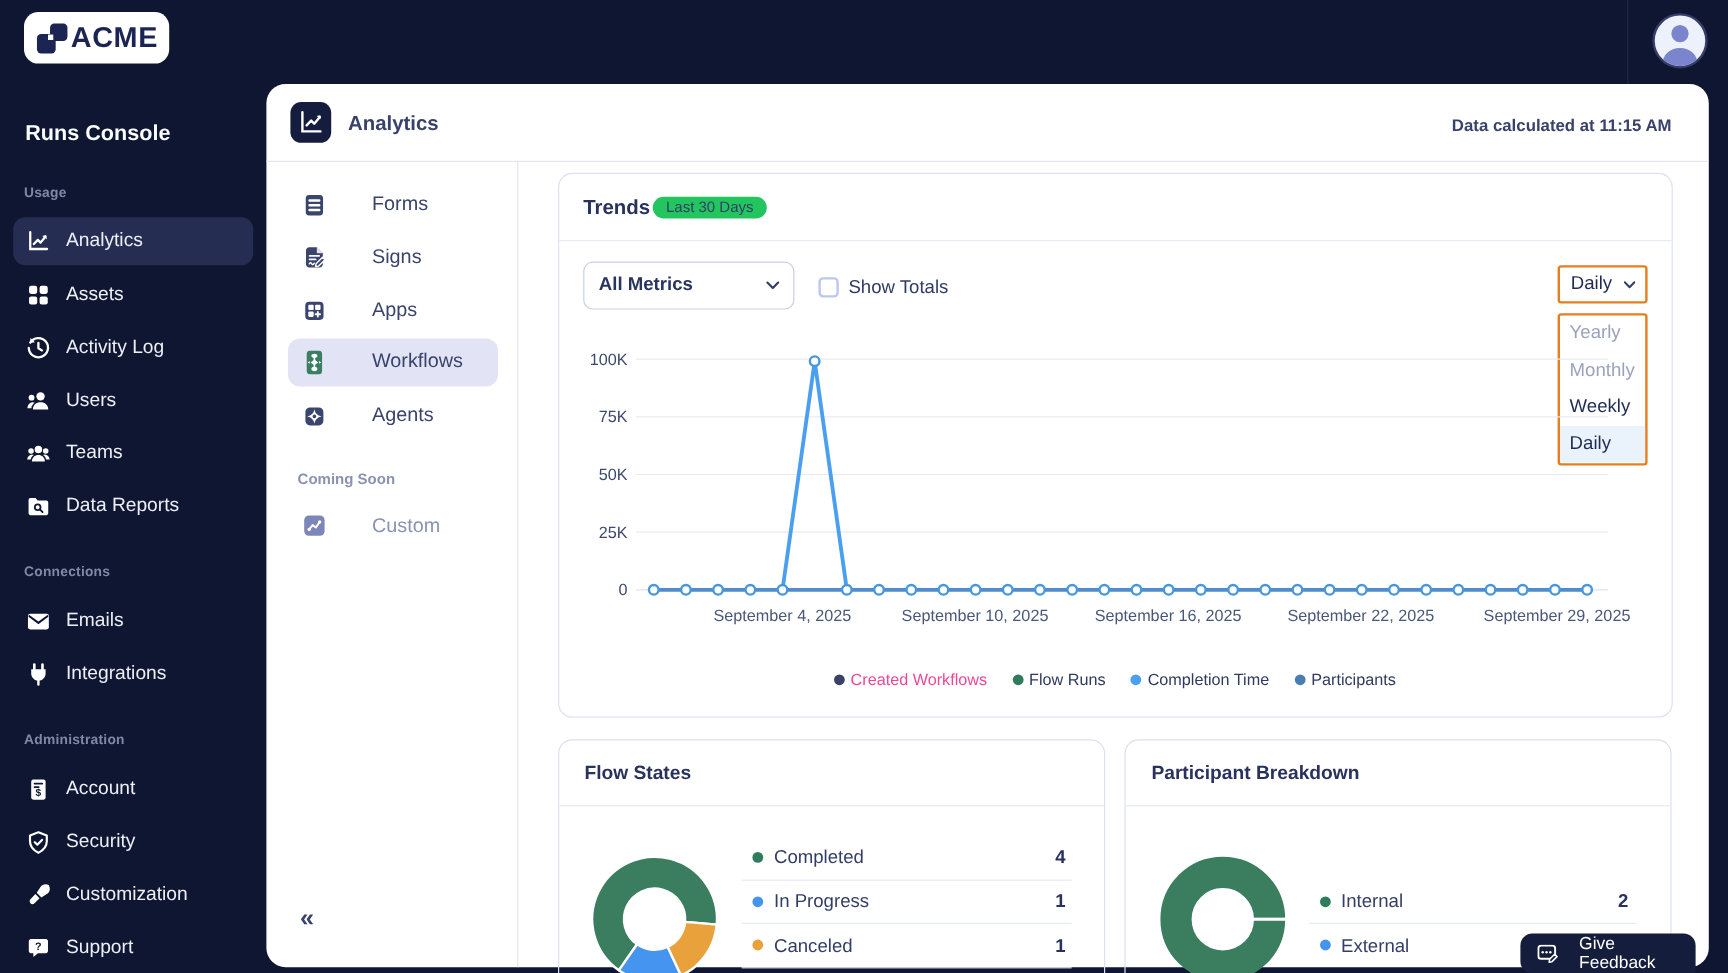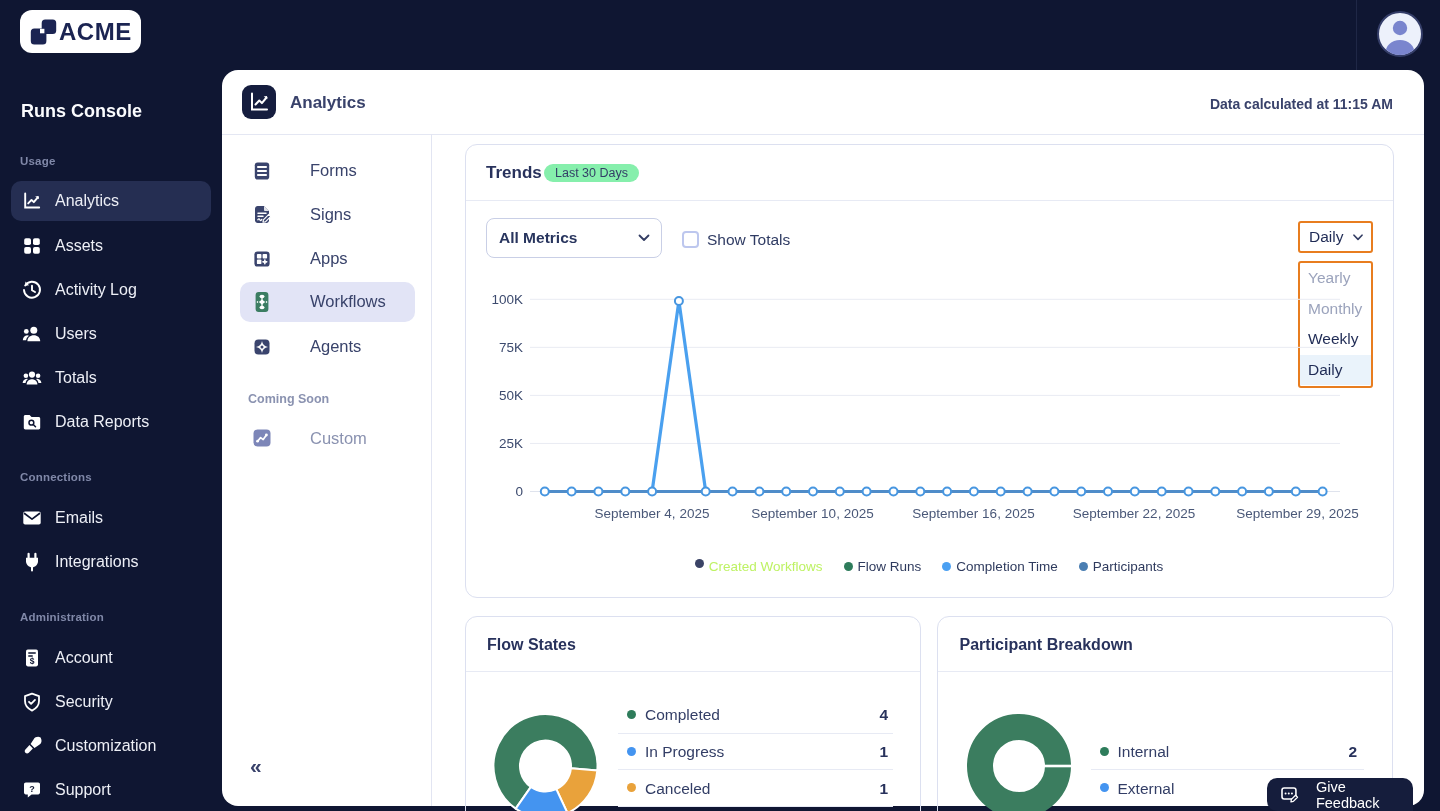--- a/index.html
+++ b/index.html
@@ -77,21 +77,21 @@
   </div>
 
   <div class="abs srow" style="top:288px;">
     <svg class="sic" width="20" height="20" viewBox="0 0 20 20">
       <circle cx="10" cy="6.6" r="3.1" fill="#fff"></circle>
       <circle cx="3.9" cy="7.8" r="2.3" fill="#fff"></circle>
       <circle cx="16.1" cy="7.8" r="2.3" fill="#fff"></circle>
       <path d="M4.6 16.6c0-3.3 2.4-5.4 5.4-5.4s5.4 2.1 5.4 5.4z" fill="#fff"></path>
       <path d="M0.6 15c.3-2.6 1.9-4.1 4-4.3 1 .1 1.5.4 1.5.4-1.6 1-2.3 2.4-2.5 3.9zM19.4 15c-.3-2.6-1.9-4.1-4-4.3-1 .1-1.5.4-1.5.4 1.6 1 2.3 2.4 2.5 3.9z" fill="#fff"></path>
     </svg>
-    <span class="stxt">Totals</span>
+    <span class="stxt">Teams</span>
   </div>
 
   <div class="abs srow" style="top:332px;">
     <svg class="sic" width="20" height="20" viewBox="0 0 20 20">
       <path d="M1.8 4.6c0-.9.7-1.6 1.6-1.6h4.2l1.9 2h7.1c.9 0 1.6.7 1.6 1.6v9.2c0 .9-.7 1.6-1.6 1.6H3.4c-.9 0-1.6-.7-1.6-1.6z" fill="#fff"></path>
       <circle cx="9.4" cy="10.7" r="2.4" fill="none" stroke="#0f1632" stroke-width="1.5"></circle>
       <path d="M11.2 12.5l2.3 2.3" stroke="#0f1632" stroke-width="1.5" stroke-linecap="round"></path>
     </svg>
     <span class="stxt">Data Reports</span>
   </div>
@@ -221,21 +221,21 @@
       <circle cx="14.4" cy="7" r="1.4" fill="#fff"></circle>
     </svg>
     <span class="itxt" style="color:#8a92b0;">Custom</span>
   </div>
   <div class="abs" style="left:28px; top:684px; font-size:21px; font-weight:bold; color:#39426b;">«</div>
 
 </div>
 
 <div class="abs" style="left:464.5px; top:144.3px; width:929px; height:453.6px; border:1px solid #dce0f0; border-radius:12px;"></div>
 <div class="abs" style="left:486px; top:163px; font-size:17px; font-weight:bold; color:#28325c;">Trends</div>
-<div class="abs" style="left:544px; top:164px; height:18px; line-height:18px; padding:0 11px; border-radius:9px; background:#86efac; font-size:12.5px; color:#333e66;">Last 30 Days</div>
+<div class="abs" style="left:544px; top:164px; height:18px; line-height:18px; padding:0 11px; border-radius:9px; background:#22c55e; font-size:12.5px; color:#333e66;">Last 30 Days</div>
 <div class="abs" style="left:465.5px; top:199.5px; width:927px; height:1px; background:#e7eaf4;"></div>
 
 <div class="abs" style="left:486px; top:218px; width:176px; height:40px; border:1.5px solid #c9cfe6; border-radius:8px; display:flex; align-items:center;">
   <span style="margin-left:12px; font-size:15.5px; font-weight:bold; color:#28355e;">All Metrics</span>
   <svg style="position:absolute; right:11px;" width="12" height="8" viewBox="0 0 12 8">
       <path d="M1.5 1.5L6 6l4.5-4.5" stroke="#333d63" stroke-width="1.8" fill="none" stroke-linecap="round" stroke-linejoin="round"></path>
     </svg>
 </div>
 <div class="abs" style="left:682px; top:231px; width:17px; height:17px; border:2px solid #bdc7ee; border-radius:4px;"></div>
 <div class="abs" style="left:707px; top:231px; font-size:15.5px; font-weight:500; color:#2f3b63;">Show Totals</div>
@@ -247,21 +247,21 @@
     </svg>
 </div>
 <div class="abs" style="left:1298px; top:261px; width:75px; height:127px; border:2.5px solid #e87d1f; border-radius:3px; background:#fff; overflow:hidden;">
   <div style="height:30.5px; line-height:30.5px; padding-left:8px; font-size:15.5px; color:#9ba3bc;">Yearly</div>
   <div style="height:30.5px; line-height:30.5px; padding-left:8px; font-size:15.5px; color:#9ba3bc;">Monthly</div>
   <div style="height:30.5px; line-height:30.5px; padding-left:8px; font-size:15.5px; color:#1f2b55;">Weekly</div>
   <div style="height:30.5px; line-height:30.5px; padding-left:8px; font-size:15.5px; color:#1f2b55; background:#eaf3fb;">Daily</div>
 </div>
 
 <div class="abs" style="left:464.5px; top:559px; width:929px; display:flex; justify-content:center; align-items:center; gap:21px;">
-  <span style="display:flex; gap:5px; font-size:13.5px; color:#bef264;"><i style="width:9px;height:9px;border-radius:50%;background:#3a4366;"></i>Created Workflows</span>
+  <span style="display:flex; align-items:center; gap:5px; font-size:13.5px; color:#ec4899;"><i style="width:9px;height:9px;border-radius:50%;background:#3a4366;"></i>Created Workflows</span>
   <span style="display:flex; align-items:center; gap:5px; font-size:13.5px; color:#2f3b5e;"><i style="width:9px;height:9px;border-radius:50%;background:#2e7c5b;"></i>Flow Runs</span>
   <span style="display:flex; align-items:center; gap:5px; font-size:13.5px; color:#2f3b5e;"><i style="width:9px;height:9px;border-radius:50%;background:#4ba0f2;"></i>Completion Time</span>
   <span style="display:flex; align-items:center; gap:5px; font-size:13.5px; color:#2f3b5e;"><i style="width:9px;height:9px;border-radius:50%;background:#4a7eb2;"></i>Participants</span>
 </div>
 
 <div class="abs" style="left:464.5px; top:615.8px; width:456px; height:300px; border:1px solid #dce0f0; border-radius:12px;"></div>
 <div class="abs" style="left:487px; top:636px; font-size:16px; font-weight:bold; color:#28325c;">Flow States</div>
 <div class="abs" style="left:465.5px; top:670.5px; width:454px; height:1px; background:#e7eaf4;"></div>
 <div class="abs" style="left:627px; top:710px; width:9px; height:9px; border-radius:50%; background:#2e7c5b;"></div>
 <div class="abs" style="left:645px; top:706px; font-size:15.5px; color:#333e66;">Completed</div>

